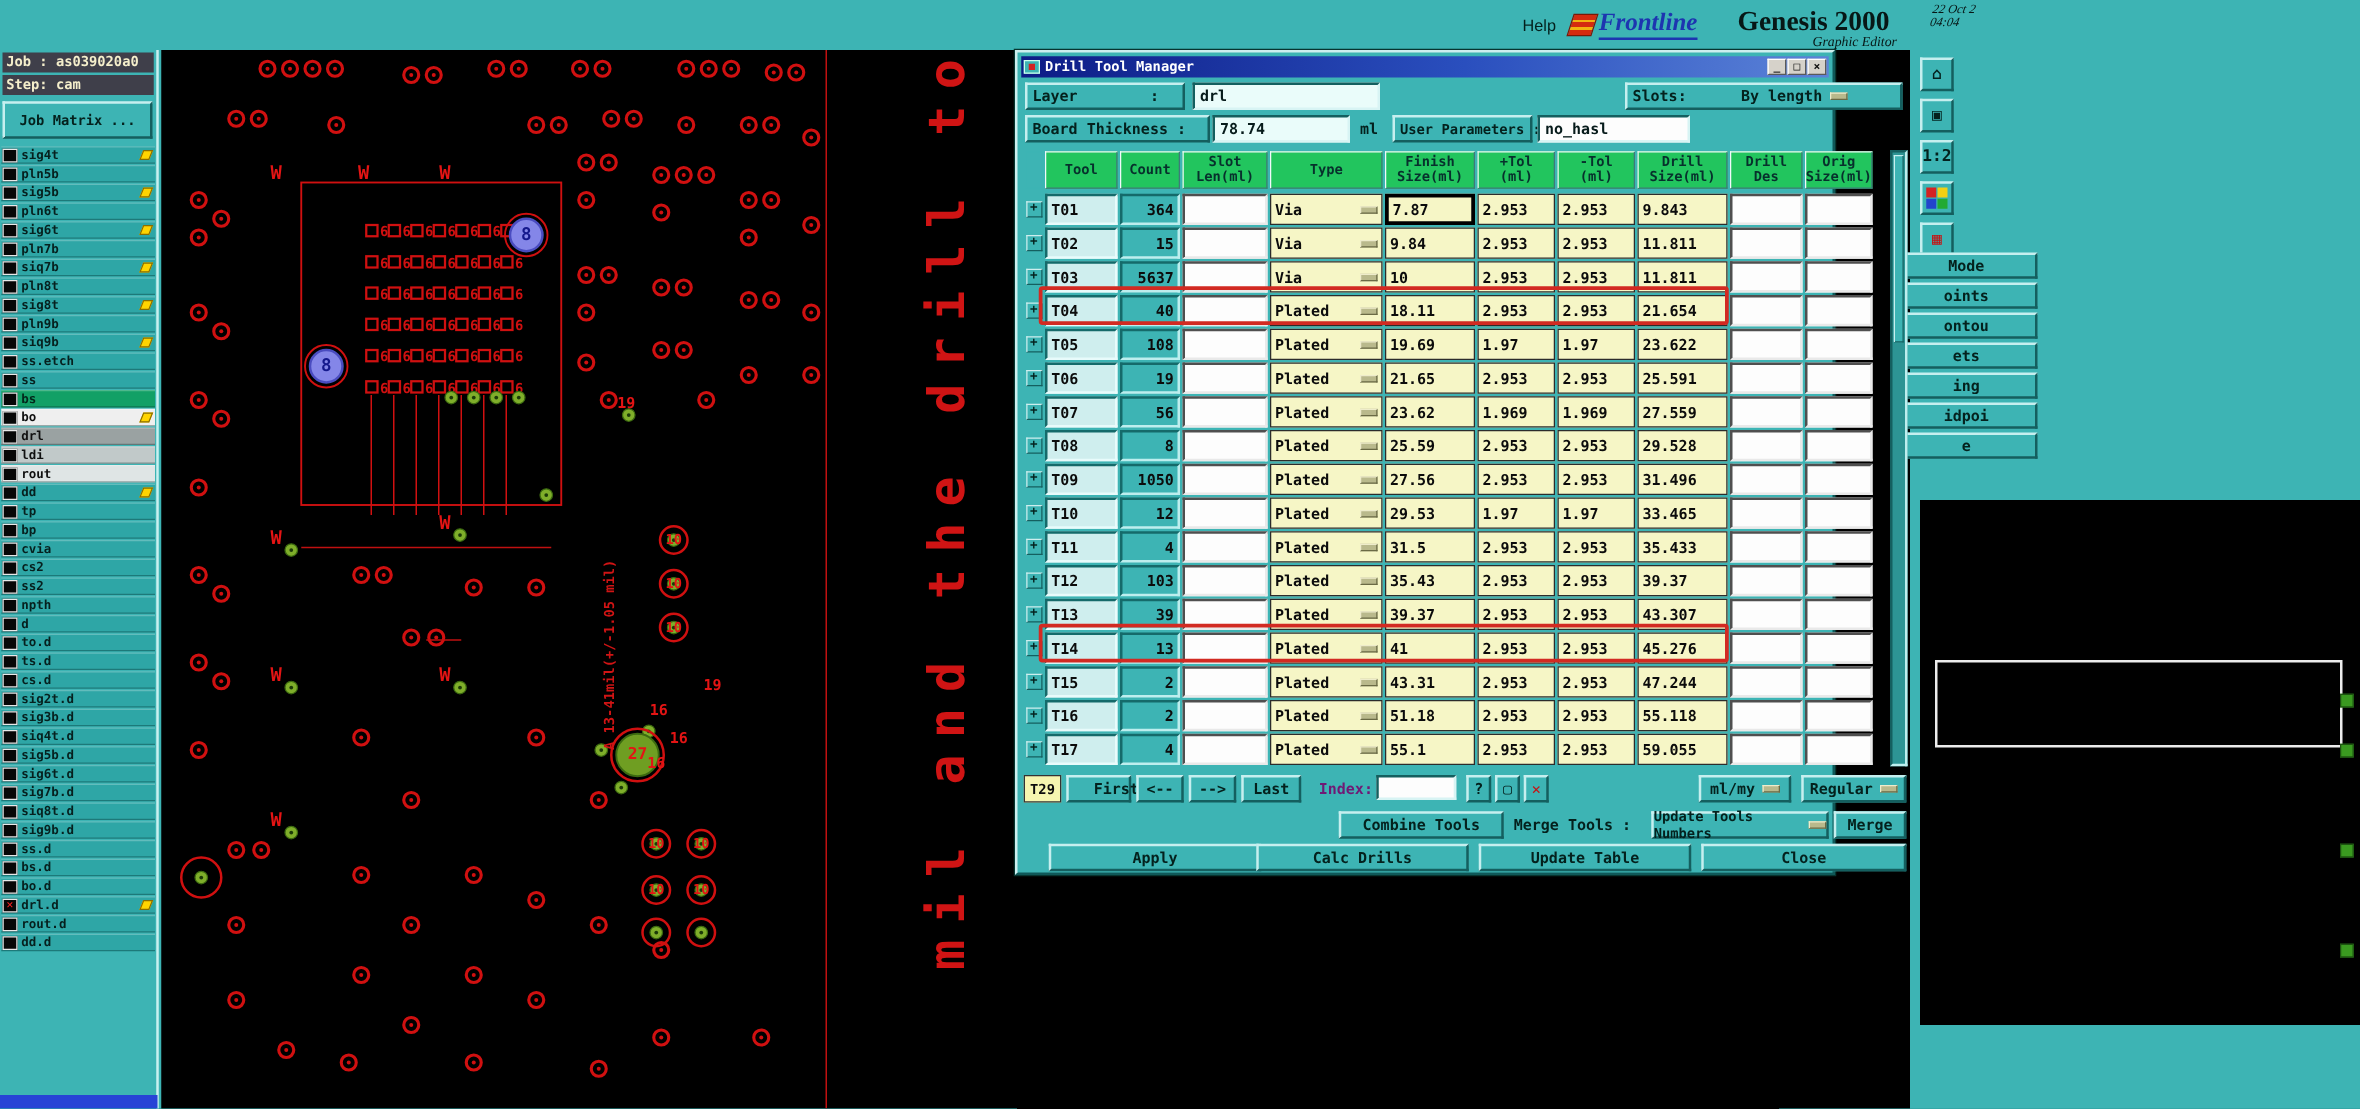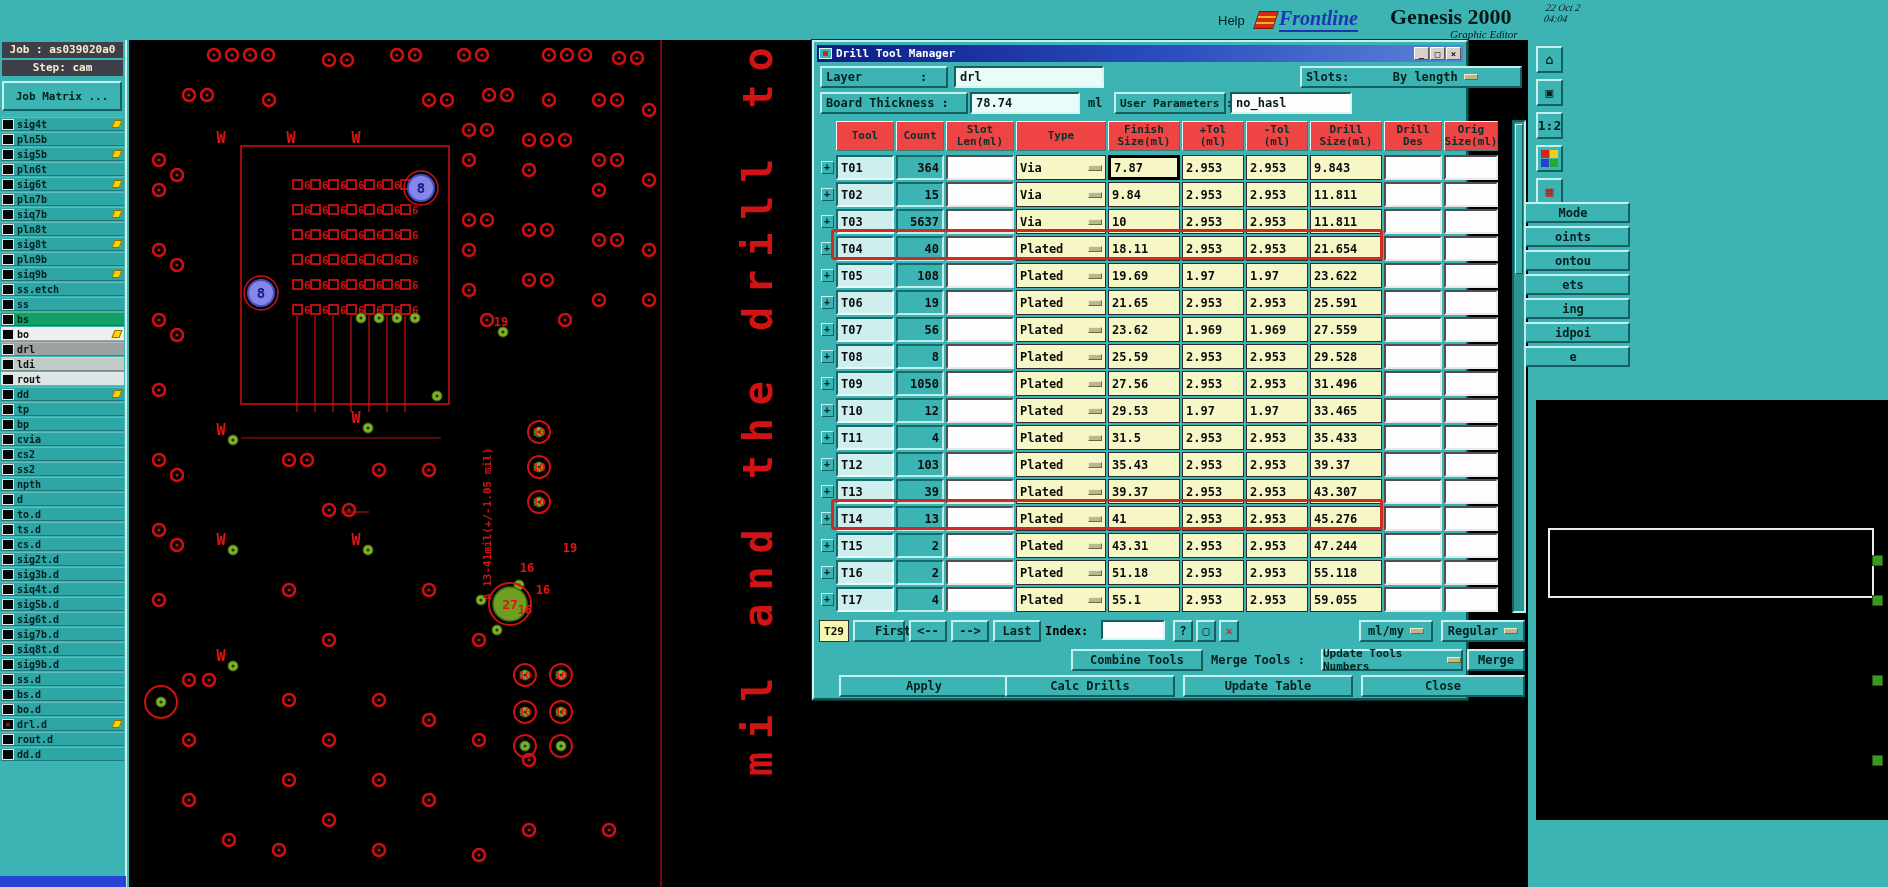--- a/index.html
+++ b/index.html
@@ -17,21 +17,21 @@
      background:repeating-linear-gradient(180deg,#d42a10 0 4px,#f2b210 4px 6px); transform:skewX(-18deg); border:1px solid #7a1808;}
   .logo-text { font:bold italic 20px "Liberation Serif",serif; color:#1d35b0; border-bottom:2px solid #1d35b0; }
   #product { position:absolute; left:1390px; top:4px; font:bold 22px "Liberation Serif",serif; color:#071716; }
   #datebox { position:absolute; left:1545px; top:2px; font:italic 10px "Liberation Serif",serif; color:#071716; transform:skewX(-10deg); line-height:11px;}
   #subtitle { position:absolute; left:1450px; top:28px; font:italic 11px "Liberation Serif",serif; color:#071716; }
 
   
   #sidebar { position:absolute; left:0; top:40px; width:127px; height:847px; background:#3db4b4;
              border-right:2px solid #c9f0f0; z-index:3; }
   .job-box { margin:2px 2px 1px 2px; height:16px; background:#3f3f4a; color:#f4eecb;
-             font:bold 11px "DejaVu Sans Mono",monospace; padding:1px 3px; white-space:pre; overflow:hidden;text-align:center;}
+             font:bold 11px "DejaVu Sans Mono",monospace; padding:1px 3px; white-space:pre; overflow:hidden;}
   .btn { background:#3db4b4; border:2px solid; border-color:#c6efef #145f5f #145f5f #c6efef;
          color:#04211d; font:bold 12px "DejaVu Sans Mono",monospace;
          display:flex; align-items:center; justify-content:center; cursor:default; }
   #matrix-btn { margin:5px 2px 6px 2px; width:120px; height:30px; font-size:11px; }
   #layer-list { }
   .layer-row { height:14px; display:flex; align-items:center; margin:1px;
                border-top:1px solid rgba(255,255,255,.25); border-bottom:1px solid rgba(0,40,40,.35);}
   .layer-cb { width:12px; height:11px; background:#070707; border:1px solid #e8e8e8; margin:0 3px 0 1px;
               font:bold 9px "DejaVu Sans Mono",monospace; color:#ff2020; line-height:9px; text-align:center; flex:0 0 auto;}
   .layer-label { font:bold 10px "DejaVu Sans Mono",monospace; white-space:nowrap;text-align:center; }
@@ -84,21 +84,21 @@
   .winbtn { width:15px; height:13px; background:#d6d2ca; border:1px solid; border-color:#fff #5a5a5a #5a5a5a #fff;
             font:bold 9px "DejaVu Sans Mono",monospace; color:#111; display:flex; align-items:center; justify-content:center;}
   .raised-label { position:absolute; background:#3db4b4; border:2px solid; border-color:#c6efef #145f5f #145f5f #c6efef;
             font:bold 12px "DejaVu Sans Mono",monospace; color:#04211d; display:flex; align-items:center; padding:0 4px; white-space:pre;}
   .sunken-input { position:absolute; background:#eafcfa; border:2px solid; border-color:#145f5f #d8f4f4 #d8f4f4 #145f5f;
             font:bold 12px "DejaVu Sans Mono",monospace; color:#071b1b; display:flex; align-items:center; padding:0 4px;}
   .dd-ind { width:14px; height:6px; background:#b9b98c; border:1px solid; border-color:#eeeccb #6a6a45 #6a6a45 #eeeccb; margin-left:6px; flex:0 0 auto;}
 
   #tool-header { position:absolute; left:5px; top:78px; width:690px; display:grid;
                  grid-template-columns:16px 60px 50px 70px 92px 74px 64px 64px 74px 60px 56px; height:32px;}
-  .hcell { margin:1px; background:#ef4444; border:1px solid; border-color:#f0fafa #3e7a7a #3e7a7a #f0fafa;
+  .hcell { margin:1px; background:#22c55e; border:1px solid; border-color:#f0fafa #3e7a7a #3e7a7a #f0fafa;
            white-space:pre-line; display:flex; align-items:center; justify-content:center; text-align:center;
            font:bold 11px "DejaVu Sans Mono",monospace; color:#07302c; line-height:12px;}
   .hplus { background:#3db4b4; border-color:#3db4b4; }
   #tool-rows { position:absolute; left:5px; top:112px; width:690px; }
   .trow { display:grid; grid-template-columns:16px 60px 50px 70px 92px 74px 64px 64px 74px 60px 56px; height:27px; }
   .cell { margin:1px; font:bold 12px "DejaVu Sans Mono",monospace; color:#0c0c0c; display:flex; align-items:center; padding:0 3px; overflow:hidden;}
   .c-plus { margin:0; display:flex; align-items:center; justify-content:center; }
   .plus-btn { width:13px; height:13px; background:#3db4b4; border:1px solid; border-color:#cdeeee #145f5f #145f5f #cdeeee;
               font:bold 10px "DejaVu Sans Mono",monospace; color:#04211d; line-height:10px; text-align:center;}
   .tool-cell  { background:#cfeeee; border:2px solid; border-color:#156a6a #e8fbfb #e8fbfb #156a6a; }
@@ -110,21 +110,21 @@
   #tbl-scroll { position:absolute; left:698px; top:78px; width:14px; height:493px; background:#2d9494;
                 border:2px solid; border-color:#145f5f #bdeeee #bdeeee #145f5f;}
   #tbl-thumb { position:absolute; left:1px; top:2px; width:8px; height:150px; background:#3db4b4;
                border:1px solid; border-color:#c6efef #145f5f #145f5f #c6efef;}
 
   #dlg-nav { position:absolute; left:5px; top:578px; width:706px; height:24px; }
   #dlg-nav > * { position:absolute; height:22px; }
   #t29 { left:0; width:30px; background:#f6f6b0; border:1px solid #333; color:#0c0c0c;
          font:bold 11px "DejaVu Sans Mono",monospace; display:flex; align-items:center; justify-content:center;}
   #nav-first{left:34px;width:52px;padding-left:28px;} #nav-prev{left:90px;width:38px;} #nav-next{left:132px;width:38px;} #nav-last{left:174px;width:48px;}
-  #idx-label{left:226px; width:52px; background:none; border:none; font:bold 12px "DejaVu Sans Mono",monospace; color:#000000; display:flex; align-items:center;}
+  #idx-label{left:236px; width:52px; background:none; border:none; font:bold 12px "DejaVu Sans Mono",monospace; color:#701a75; display:flex; align-items:center;}
   #idx-input{left:282px; width:64px; height:20px;}
   .nav-icon { width:20px; height:20px; }
   #ni-1{left:354px;} #ni-2{left:377px;} #ni-3{left:400px; color:#c41414;}
   #units-dd{left:540px;width:74px;} #mode-dd{left:622px;width:84px;}
 
   #dlg-merge { position:absolute; left:5px; top:607px; width:706px; height:22px; }
   #dlg-merge > * { position:absolute; height:22px; }
   #combine-btn{left:252px;width:132px;}
   #merge-label{left:392px;width:108px;background:none;border:none;font:bold 12px "DejaVu Sans Mono",monospace;color:#04211d;display:flex;align-items:center;}
   #update-dd{left:502px;width:142px;font-size:11px;}

